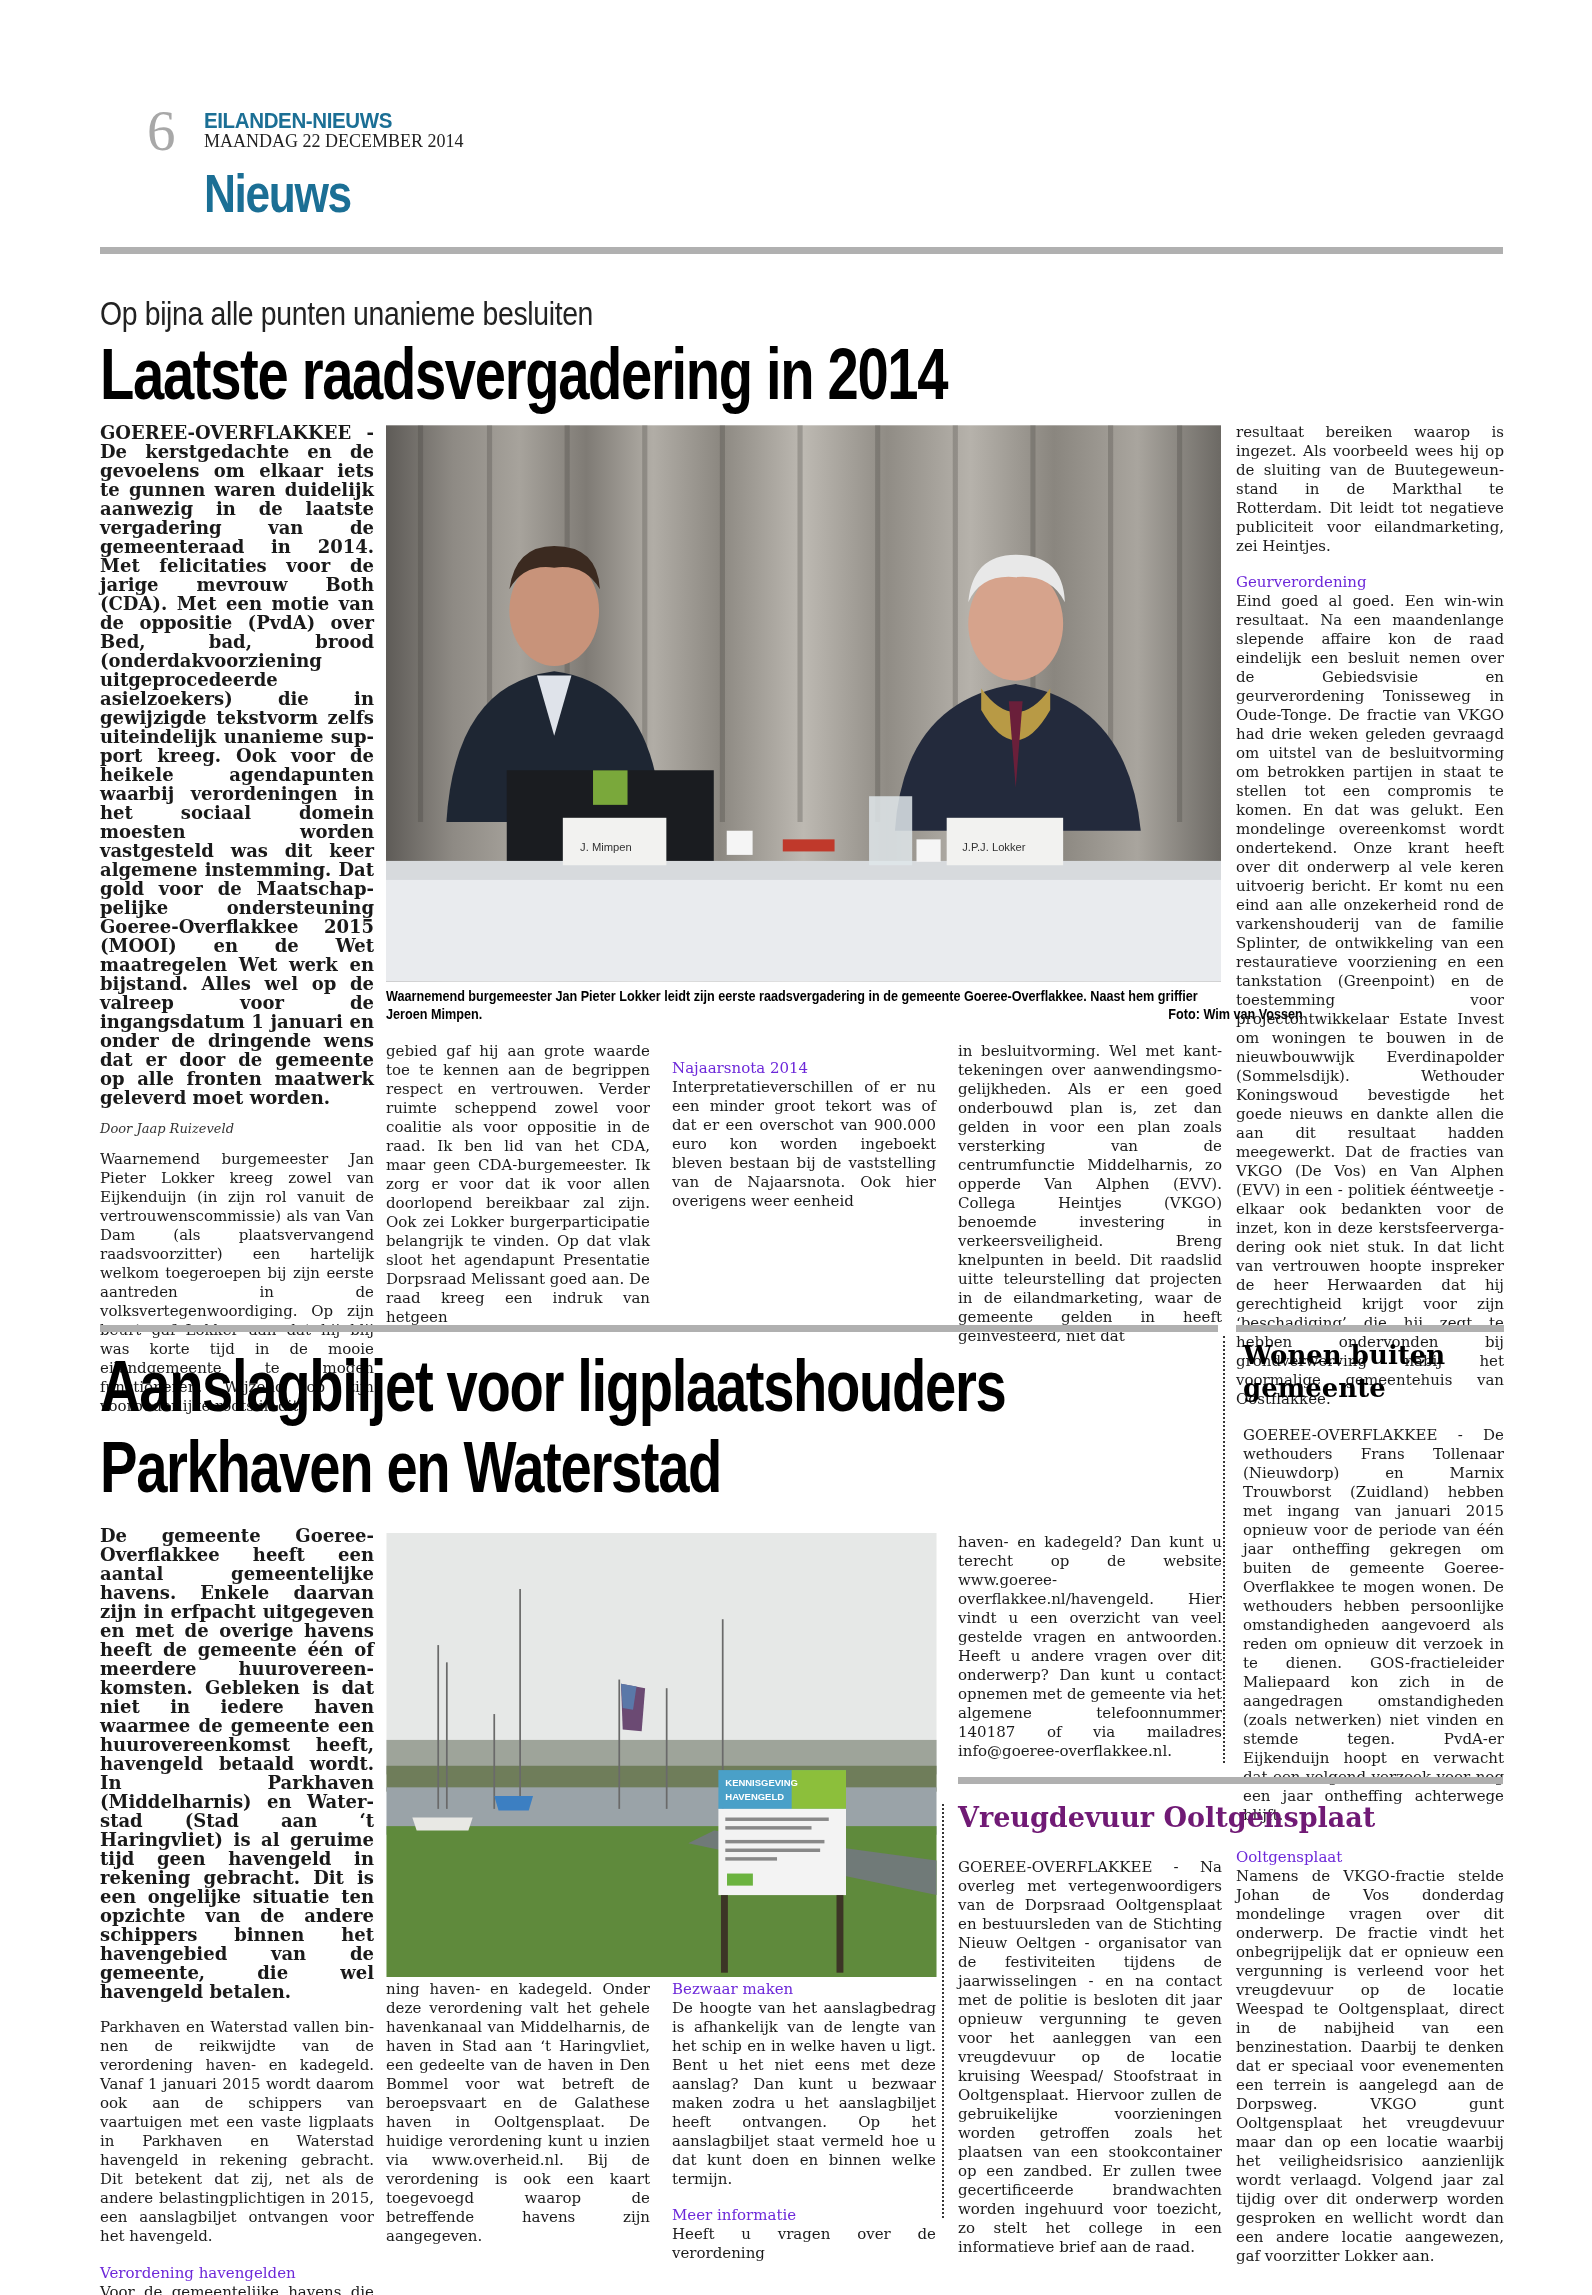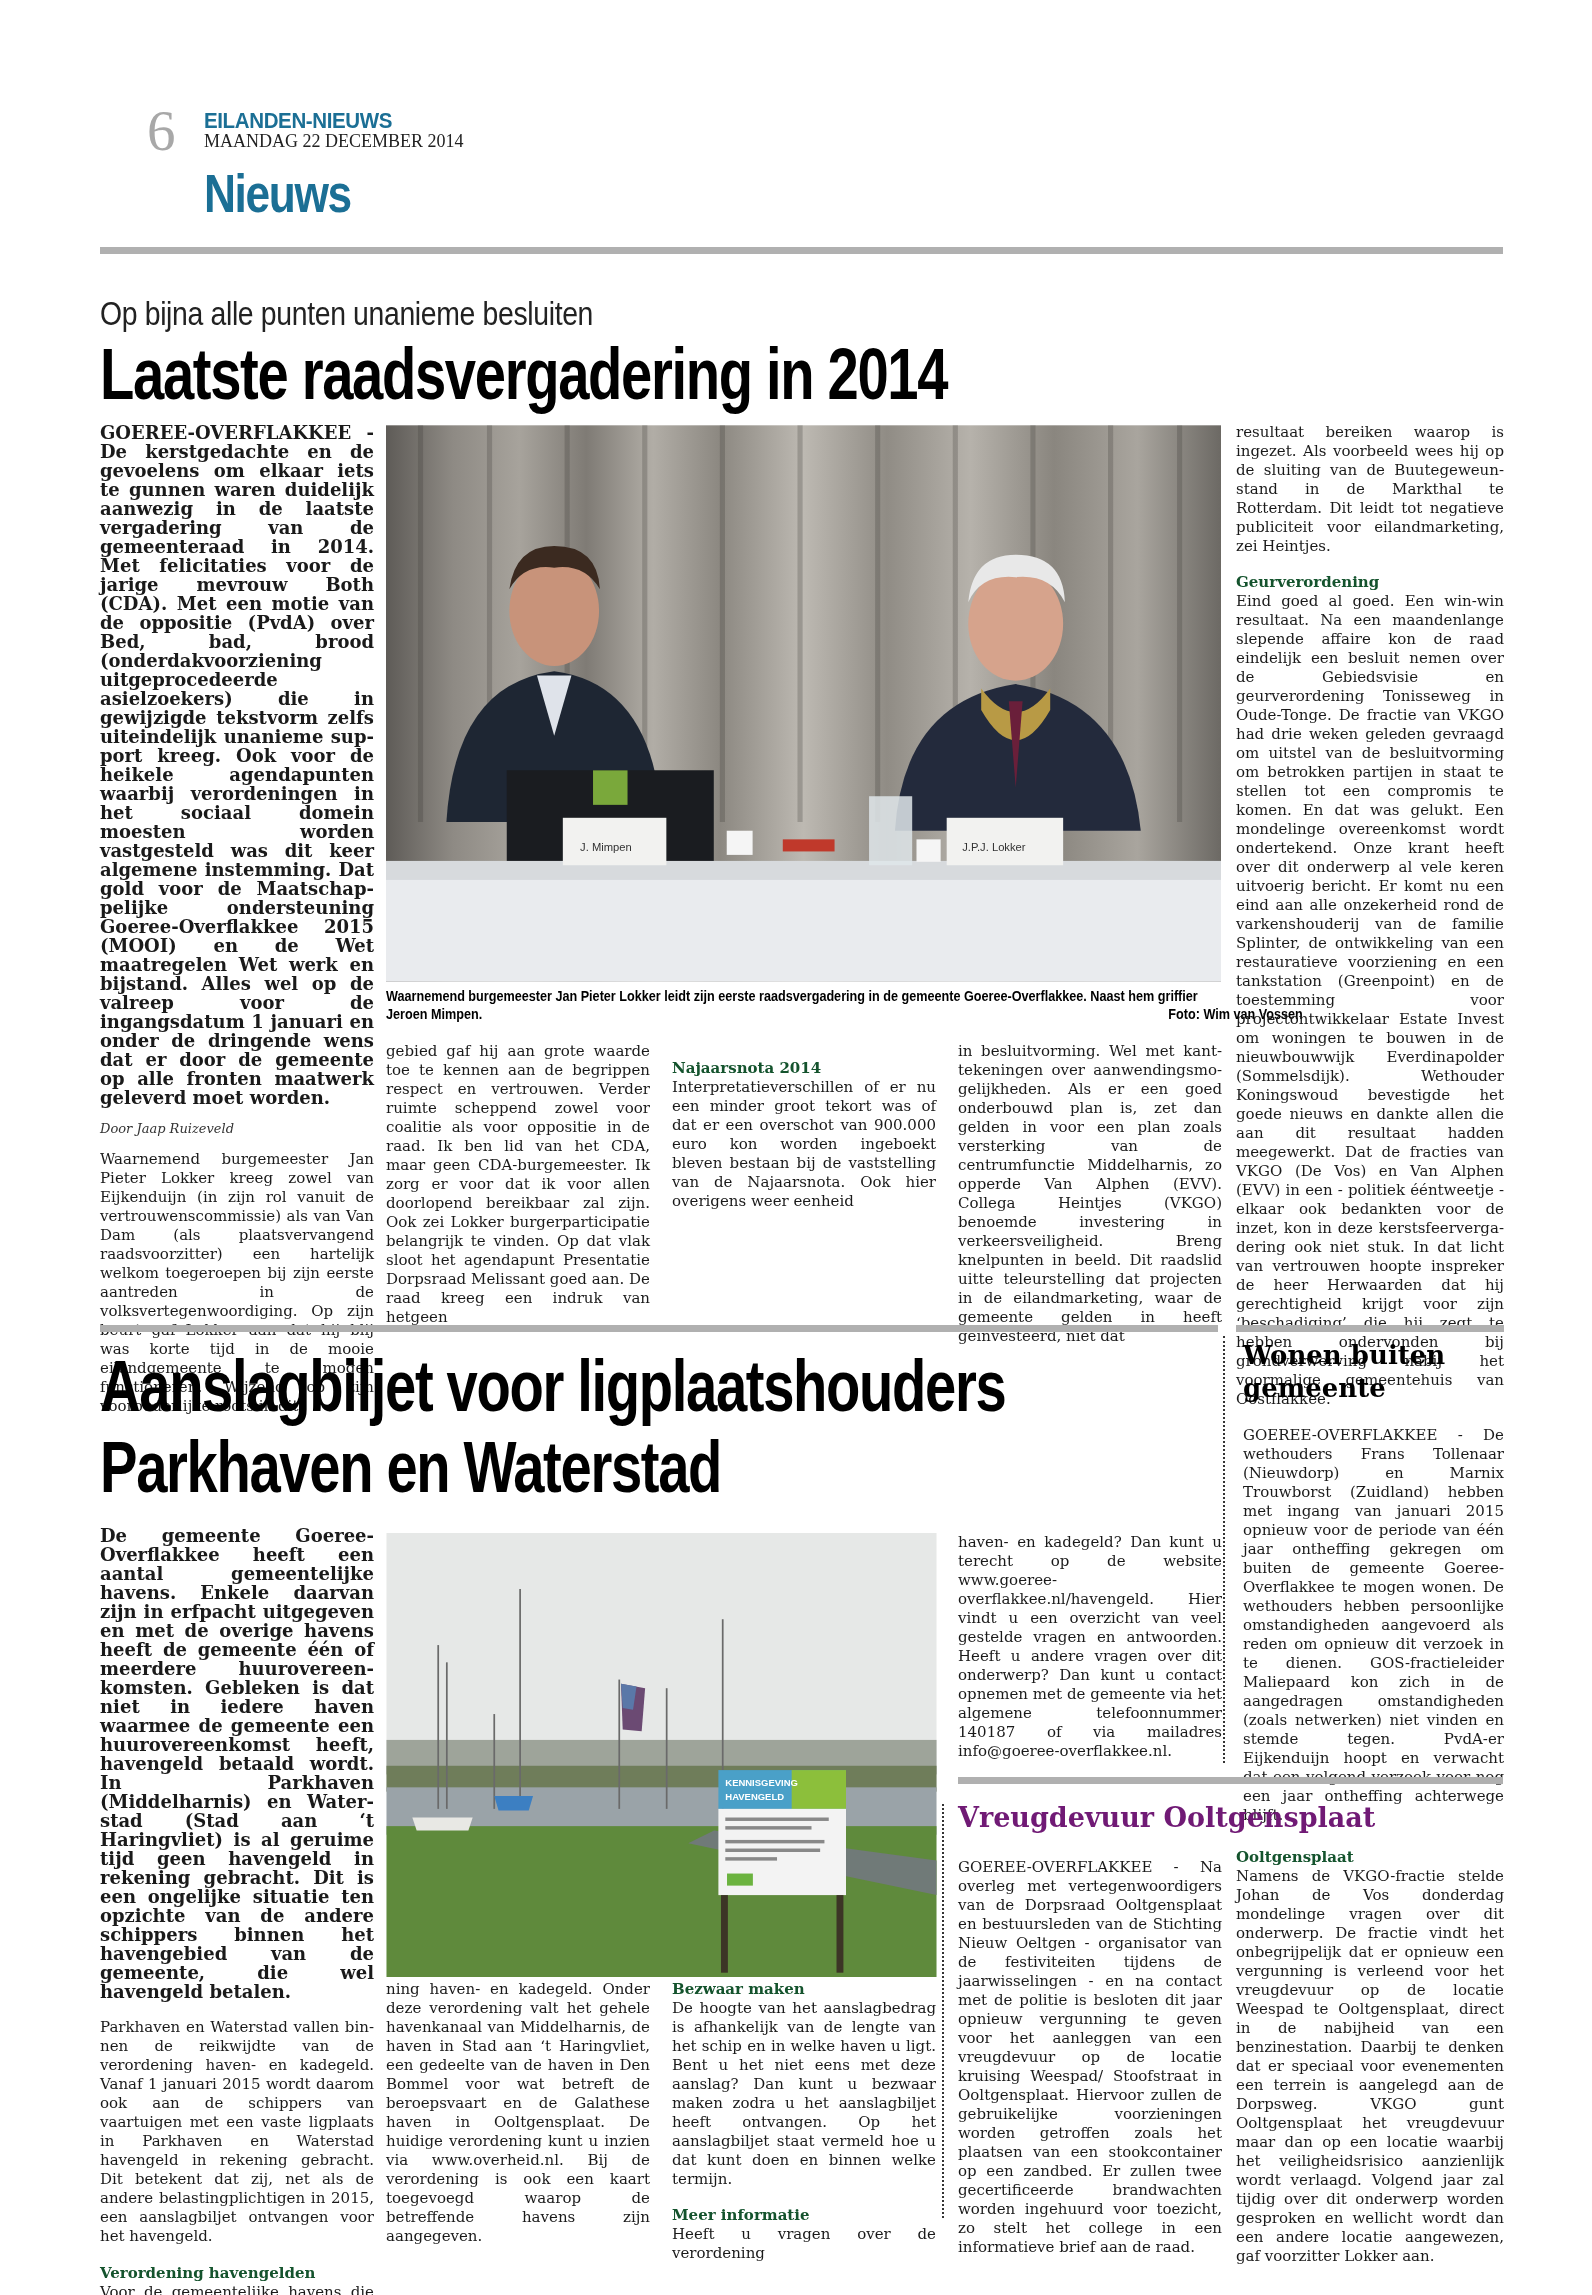--- a/index.html
+++ b/index.html
@@ -11,21 +11,21 @@
   .section{left:204px;top:162px;font-family:"Liberation Sans",sans-serif;font-weight:bold;font-size:54px;color:#1b6f95;letter-spacing:-1.7px;transform:scaleX(0.82);transform-origin:left;}
   .rule{background:#b0b0b0;height:7px;}
   .kicker{left:100px;top:295px;font-family:"Liberation Sans",sans-serif;font-size:33px;color:#222;transform:scaleX(0.86);transform-origin:left;letter-spacing:-0.4px;}
   .headline{font-family:"Liberation Sans",sans-serif;font-weight:bold;color:#000;letter-spacing:-1.7px;transform:scaleX(0.78);transform-origin:left;line-height:1.1;}
   .h1{left:100px;top:335px;font-size:72px;}
   .h2{left:100px;top:1346px;font-size:72px;line-height:1.12;}
   .col{font-size:15px;line-height:19px;text-align:justify;hyphens:manual;}
   .col p{margin:0;}
   .lead{font-weight:bold;font-size:18px;}
   .byline{font-style:italic;font-size:13px;margin:12px 0 12px 0 !important;color:#333;}
-  .sub{color:#14532d;font-weight:bold;margin-top:17.3px !important;}
+  .sub{color:#6d28d9;font-weight:normal;margin-top:17.3px !important;}
   .gap{height:17.3px;}
   .photo{overflow:hidden;}
   .caption{font-family:"Liberation Sans",sans-serif;font-weight:bold;font-size:14.7px;line-height:18px;color:#000;transform:scaleX(0.86);transform-origin:left;}
   .caption .credit{position:absolute;right:-95px;bottom:0;}
   .dotv{border-left:2.6px dotted #333;}
   .boxhead{font-family:"DejaVu Serif",serif;font-weight:bold;font-size:26px;line-height:33px;color:#000;}
   .boxhead2{font-family:"DejaVu Serif",serif;font-weight:bold;font-size:27px;color:#701a75;}
 </style>
 </head>
 <body>

